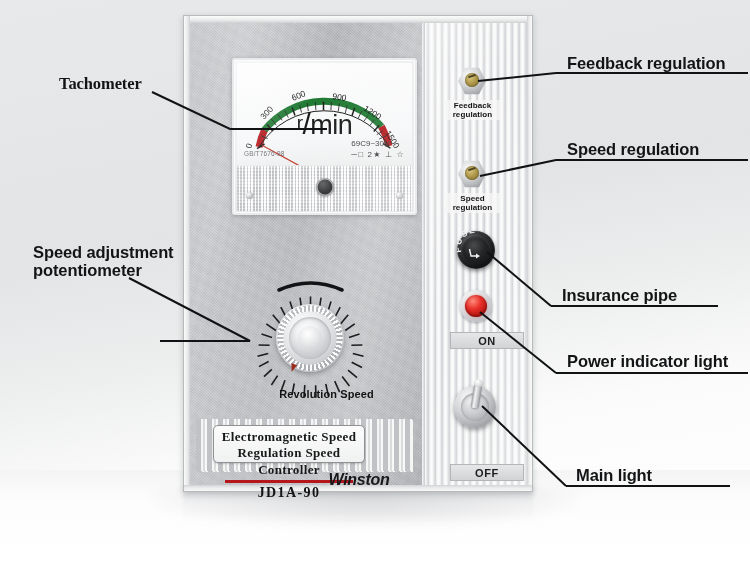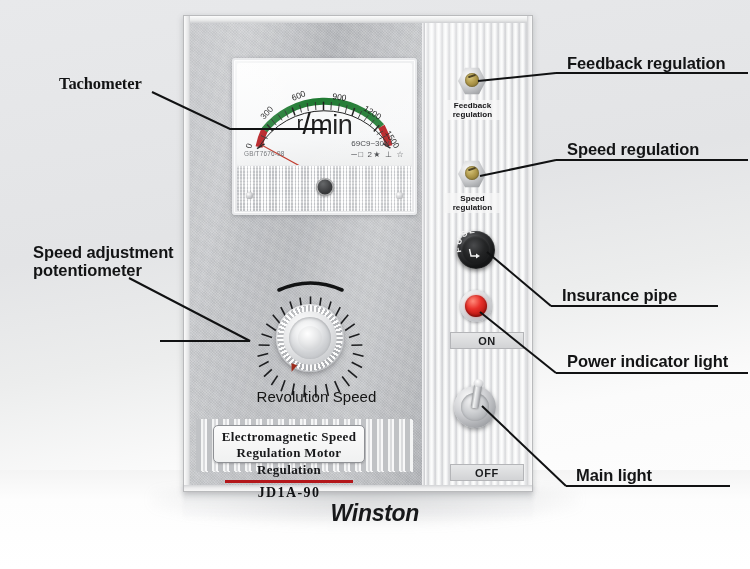--- a/index.html
+++ b/index.html
@@ -168,47 +168,46 @@
     position: absolute; left: 9px; top: 9px; width: 24px; height: 24px; border-radius: 50%;
     background: radial-gradient(circle at 40% 32%, #ffffff 0%, #e8e9ea 45%, #c6c8cb 100%);
   }
   #knob-pointer {
     position: absolute; left: 47px; top: 94px; width: 0; height: 0;
     border-left: 3px solid transparent; border-right: 3px solid transparent;
     border-bottom: 8px solid #9d2b1c;
     transform: rotate(200deg);
   }
   #pot-label {
-    position: absolute; left: 6px; top: 118px; width: 135px; text-align: center;
-    font-size: 15px; font-weight: 400; color: #141414; letter-spacing: 0.1px;
+    position: absolute; left: 16px; top: 118px; width: 135px; text-align: center;
+    font-size: 11px; font-weight: 700; color: #141414; letter-spacing: 0.1px;
   }
 
   
   #vent-block {
     position: absolute; left: 196px; top: 419px; width: 216px; height: 52px;
     background: repeating-linear-gradient(90deg,
       #c0c2c5 0px, #c0c2c5 5px, #f4f5f5 5px, #f4f5f5 7px,
       #dadbdd 7px, #dadbdd 9px, #f8f8f9 9px, #f8f8f9 11px);
   }
   #nameplate {
     position: absolute; left: 213px; top: 425px; width: 152px; height: 38px;
     background: linear-gradient(180deg, #fcfcfc 0%, #f0f1f1 100%);
     border: 1px solid #8f9195; border-radius: 5px;
     box-shadow: 0 1px 2px rgba(0,0,0,0.18);
     text-align: center; padding-top: 3px;
   }
   #nameplate-line1 { font-family: "Liberation Serif", serif; font-size: 13px; font-weight: 700; color: #18191b; line-height: 1.25; letter-spacing: 0.35px; }
   #nameplate-bar { width: 128px; height: 3.4px; background: #b3171b; margin: 2px auto 1.5px; }
   #nameplate-model { font-family: "Liberation Serif", serif; font-size: 14px; font-weight: 700; color: #121315; letter-spacing: 1.4px; }
   #brand {
-    position: absolute; left: 299px; top: 471px; width: 120px; text-align: right;
+    position: absolute; left: 299px; top: 471px; width: 120px; text-align: center;
     font-family: "Liberation Sans", sans-serif;
-    font-size: 23px; font-weight: 700; font-style: italic; color: #17181a;
+    font-size: 16px; font-weight: 700; font-style: italic; color: #17181a;
     letter-spacing: -0.3px;
-    margin-top: 29px;
   }
 
   
   .adj-screw {
     position: absolute; width: 28px; height: 28px;
   }
   .adj-screw .hex {
     position: absolute; left: 0; top: 0; width: 28px; height: 28px;
     background: radial-gradient(circle at 36% 30%, #fbfbfb 0%, #d6d7d9 38%, #a9abae 72%, #85878b 100%);
     clip-path: polygon(25% 3%, 75% 3%, 100% 50%, 75% 97%, 25% 97%, 0% 50%);
@@ -445,21 +444,21 @@
     </div>
   </div>
   <div id="knob-pointer"></div>
   <div id="pot-label">Revolution Speed</div>
 </div>
 
 <div id="vent-block"></div>
 <div id="nameplate">
   <div id="nameplate-line1">
     <span>Electromagnetic Speed</span><br>
-    <span>Regulation Motor Regulation</span>
+    <span>Regulation Speed Controller</span>
   </div>
   <div id="nameplate-bar"></div>
   <div id="nameplate-model">JD1A-90</div>
 </div>
 <div id="brand">Winston</div>
 
 <div class="adj-screw" style="left:458px; top:67px;">
   <div class="hex"></div>
   <div class="brass"></div>
   <div class="slot"></div>

